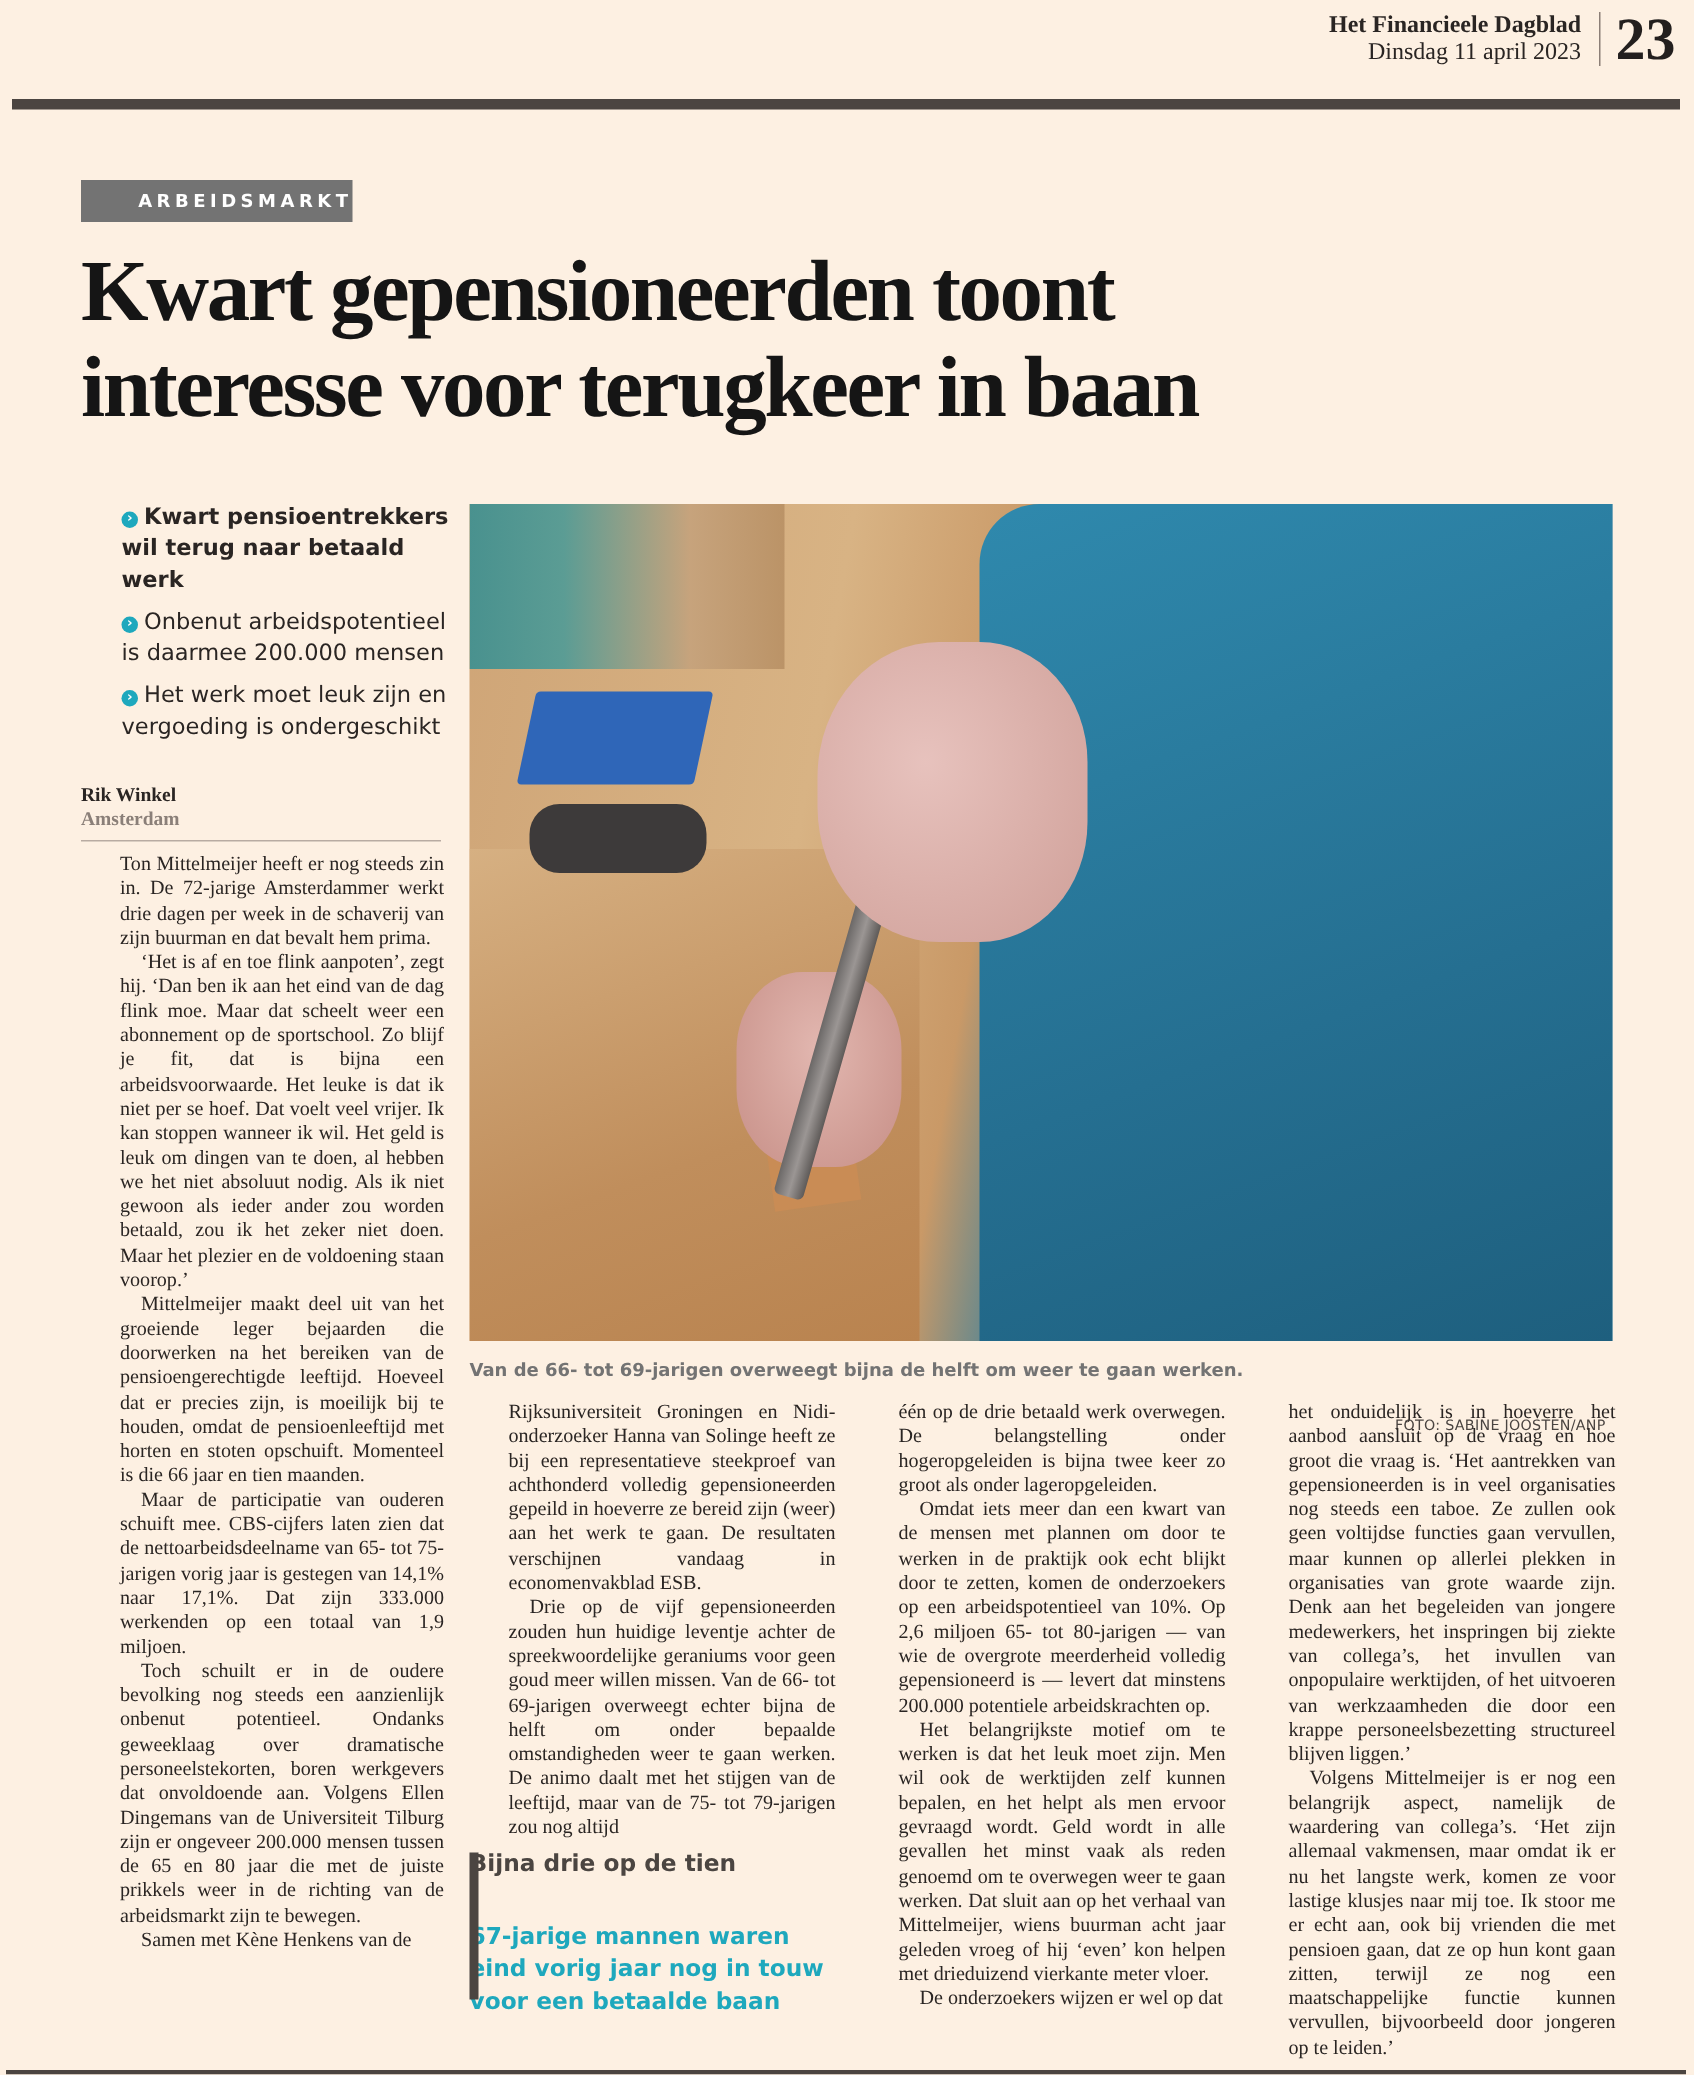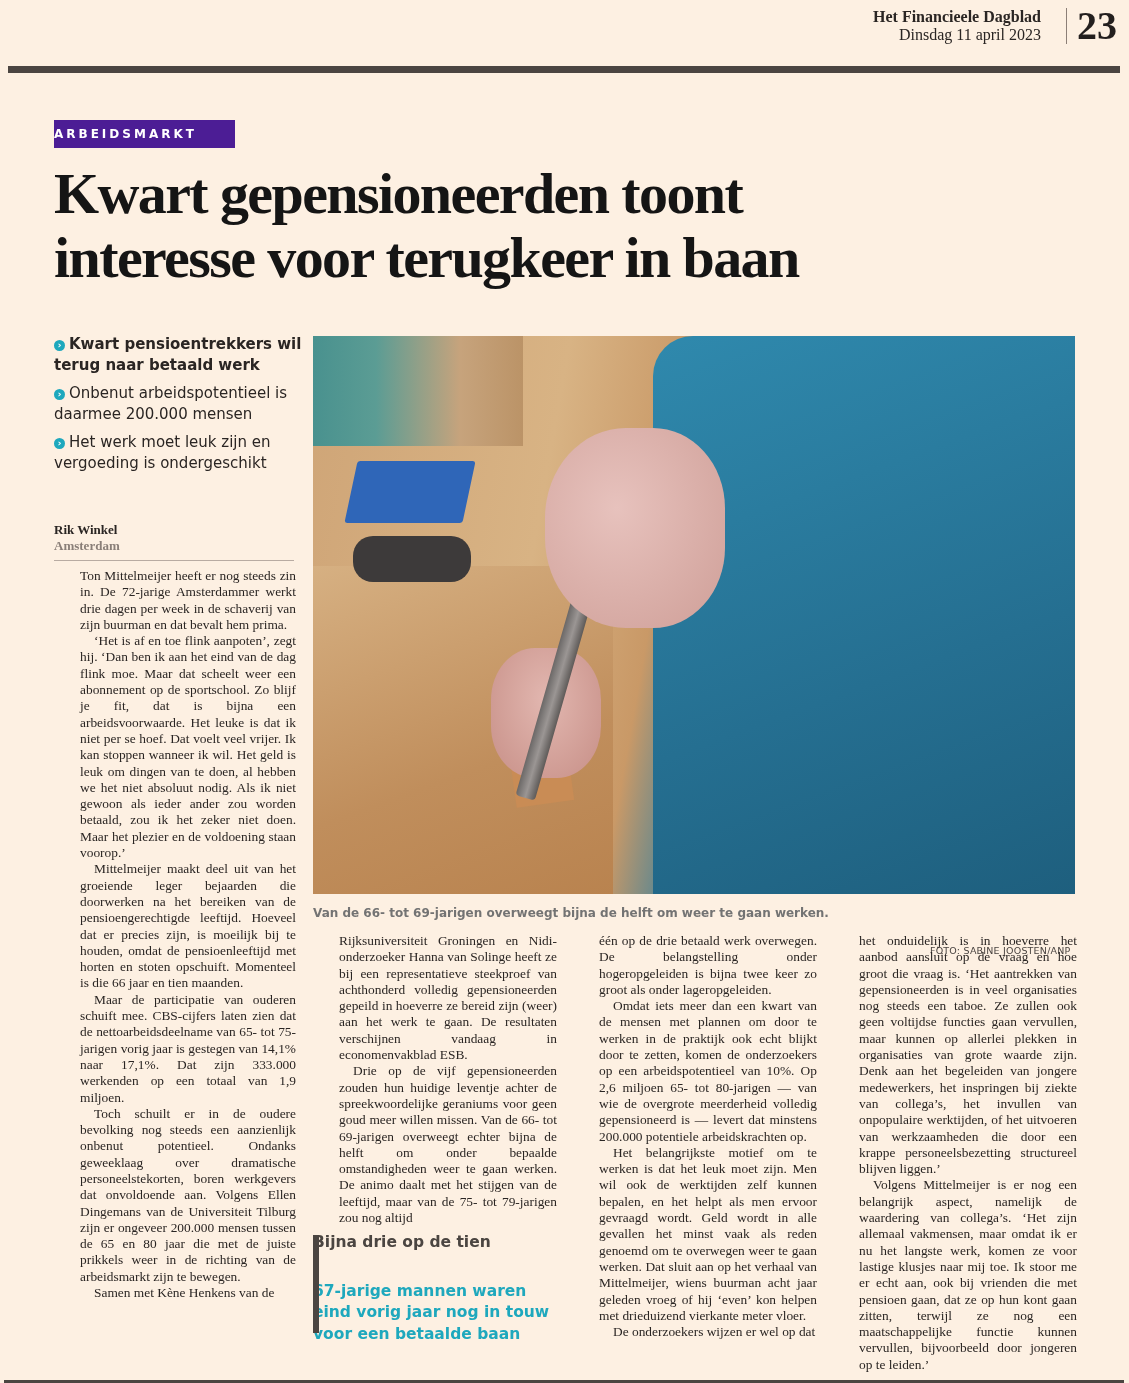--- a/index.html
+++ b/index.html
@@ -1,33 +1,33 @@
 <!DOCTYPE html>
 <html><head>
 <meta charset="utf-8">
 <style>
   * { box-sizing: border-box; margin: 0; padding: 0; }
   html, body { width: 1129px; height: 1383px; background: #fdf0e2; overflow: hidden; }
   body { position: relative; font-family: "DejaVu Serif", "Liberation Serif", serif; color: #2a2523; }
 
   .masthead { position: absolute; top: 6px; right: 12px; display: flex; align-items: center; }
-  .masthead .meta { text-align: right; font-family: "Liberation Serif", serif; font-size: 16px; line-height: 18px; color: #2a2523; padding-right: 25px; border-right: 1px solid #8c7f77; }
+  .masthead .meta { text-align: right; font-family: "Liberation Serif", serif; font-size: 16px; line-height: 18px; color: #2a2523; padding-right: 12px; border-right: 1px solid #8c7f77; }
   .masthead .meta .paper { font-weight: bold; }
   .masthead .pagenum { font-family: "Liberation Serif", serif; font-weight: bold; font-size: 40px; line-height: 40px; padding-left: 10px; color: #231f1e; }
   .topbar { position: absolute; left: 8px; top: 66px; width: 1112px; height: 7px; background: #4b4541; }
   .bottombar { position: absolute; left: 4px; top: 1380px; width: 1120px; height: 3px; background: #4b4541; }
 
-  .rubric { position: absolute; left: 54px; top: 120px; width: 181px; height: 28px; background: #4c1d95; color: #fff;
-    font-family: "DejaVu Sans", sans-serif; font-weight: bold; font-size: 12px; letter-spacing: 3px; line-height: 28px; text-align: left; }
+  .rubric { position: absolute; left: 54px; top: 120px; width: 181px; height: 28px; background: #737373; color: #fff;
+    font-family: "DejaVu Sans", sans-serif; font-weight: bold; font-size: 12px; letter-spacing: 3px; line-height: 28px; text-align: right; }
 
   .headline { position: absolute; left: 54px; top: 162px; width: 900px; font-family: "Liberation Serif", serif; font-weight: bold;
     font-size: 58px; line-height: 64px; letter-spacing: -1.6px; color: #151515; }
 
   .intro { position: absolute; left: 54px; top: 334px; width: 250px; font-family: "DejaVu Sans", sans-serif; font-size: 15px; line-height: 21px; color: #2a2523; }
-  .intro li { list-style: none; margin-bottom: 7px; }
+  .intro li { list-style: none; margin-bottom: 7px; margin-left: 27px; }
   .intro li.bold { font-weight: bold; }
   .intro .arrow { display: inline-block; width: 11px; height: 11px; border-radius: 50%; background: #1ea8bd; color: #fff; font-size: 9px; line-height: 11px; text-align: center; vertical-align: 1px; margin-right: 4px; font-weight: bold; }
 
   .byline { position: absolute; left: 54px; top: 522px; width: 240px; font-family: "Liberation Serif", serif; font-size: 13px; line-height: 16px; }
   .byline .author { font-weight: bold; color: #2a2523; }
   .byline .place { font-weight: bold; color: #8a7f78; }
   .byline-rule { position: absolute; left: 54px; top: 560px; width: 240px; height: 1px; background: #b8aba2; }
 
   .col { position: absolute; font-family: "Liberation Serif", serif; font-size: 13.4px; line-height: 16.3px; text-align: justify; hyphens: auto; color: #2a2523; }
   .col p { text-indent: 0; margin-left: 26px; }

